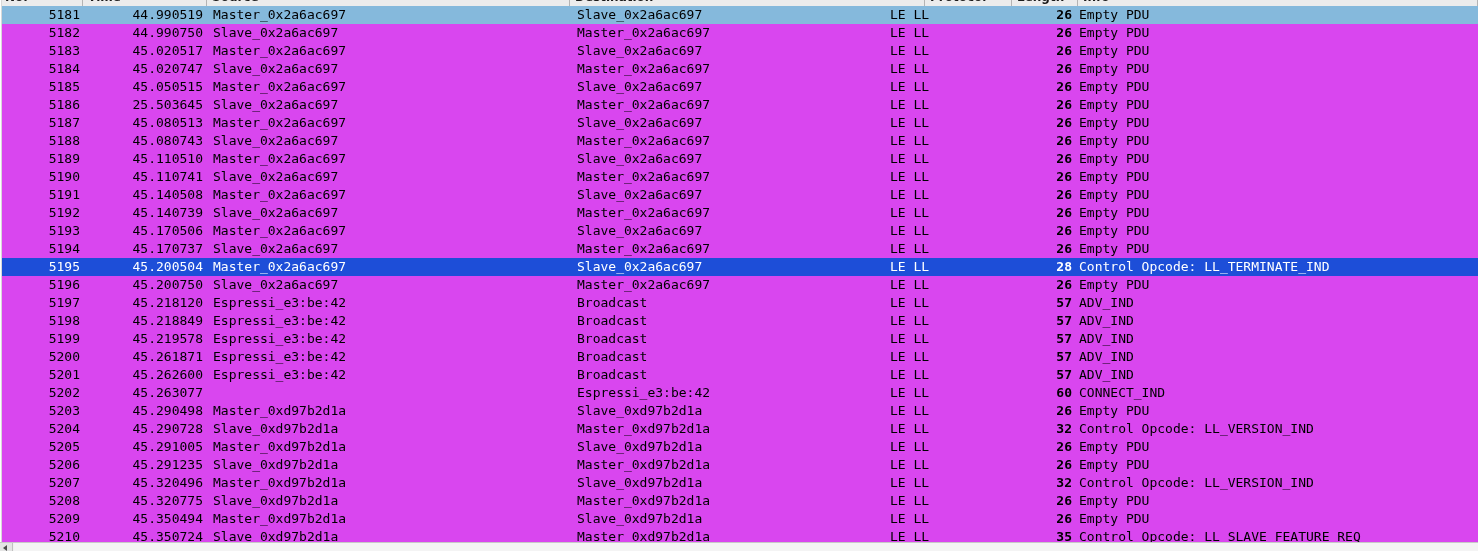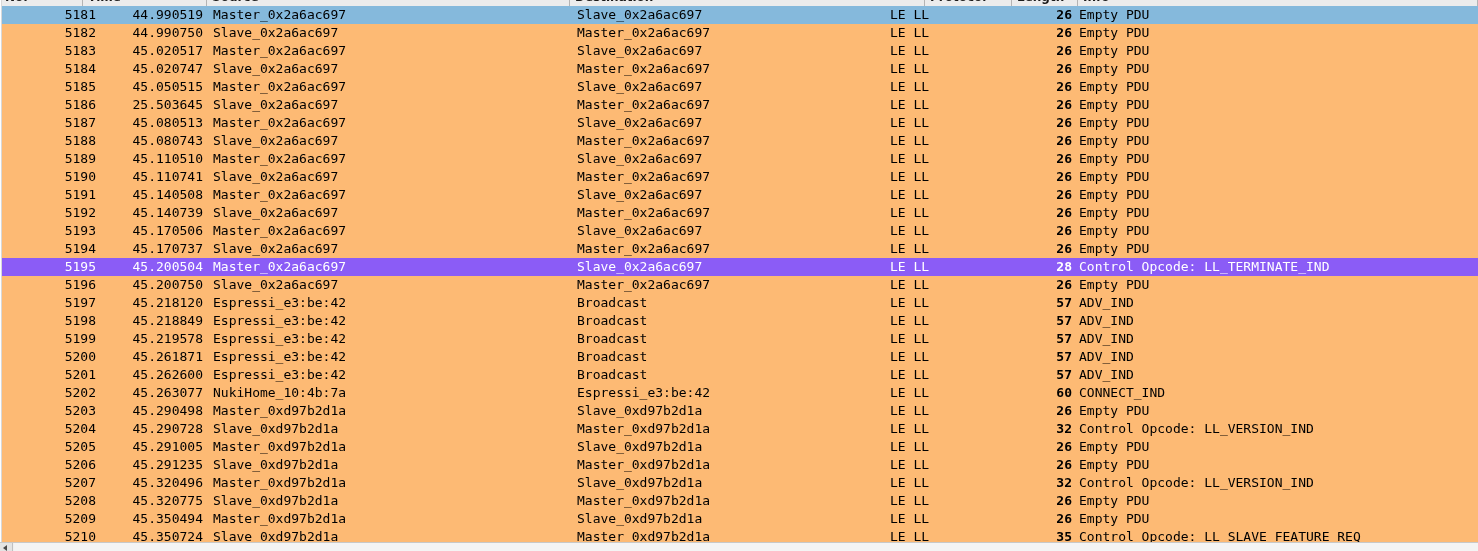--- a/index.html
+++ b/index.html
@@ -57,43 +57,43 @@
     width: 1478px;
     height: 537px;
     overflow: hidden;
   }
 
   .prow {
     position: relative;
     height: 18px;
     line-height: 18px;
     white-space: nowrap;
-    background: #fdba74;
+    background: #d946ef;
     color: #000000;
   }
   .prow.hl-light {
     background: #85b9dc;
     color: #000000;
   }
   .prow.hl-selected {
-    background: #8b5cf6;
+    background: #1d4ed8;
     color: #ffffff;
   }
 
   .cell {
     position: absolute;
     top: 0;
     height: 18px;
     line-height: 18px;
     font-family: "DejaVu Sans Mono", "Liberation Mono", monospace;
     font-size: 13px;
     overflow: hidden;
     white-space: nowrap;
   }
-  .c-no       { left: 16px;    width: 80px;  text-align: right; }
+  .c-no       { left: 0px;    width: 80px;  text-align: right; }
   .c-time     { left: 85px;   width: 118px; text-align: right; }
   .c-source   { left: 213px;  width: 352px; text-align: left; }
   .c-dest     { left: 577px;  width: 342px; text-align: left; }
   .c-proto    { left: 890px;  width: 78px;  text-align: left; }
   .c-length   { left: 1008px; width: 64px;  text-align: right; font-weight: bold; }
   .c-info     { left: 1079px; width: 396px; text-align: left; }
 
   
   .hscroll {
     position: absolute;
@@ -346,21 +346,20 @@
         <div class="cell c-time">45.262600</div>
         <div class="cell c-source">Espressi_e3:be:42</div>
         <div class="cell c-dest">Broadcast</div>
         <div class="cell c-proto">LE LL</div>
         <div class="cell c-length">57</div>
         <div class="cell c-info">ADV_IND</div>
       </div>
       <div class="prow">
         <div class="cell c-no">5202</div>
         <div class="cell c-time">45.263077</div>
-        <div class="cell c-source">NukiHome_10:4b:7a</div>
         <div class="cell c-dest">Espressi_e3:be:42</div>
         <div class="cell c-proto">LE LL</div>
         <div class="cell c-length">60</div>
         <div class="cell c-info">CONNECT_IND</div>
       </div>
       <div class="prow">
         <div class="cell c-no">5203</div>
         <div class="cell c-time">45.290498</div>
         <div class="cell c-source">Master_0xd97b2d1a</div>
         <div class="cell c-dest">Slave_0xd97b2d1a</div>

